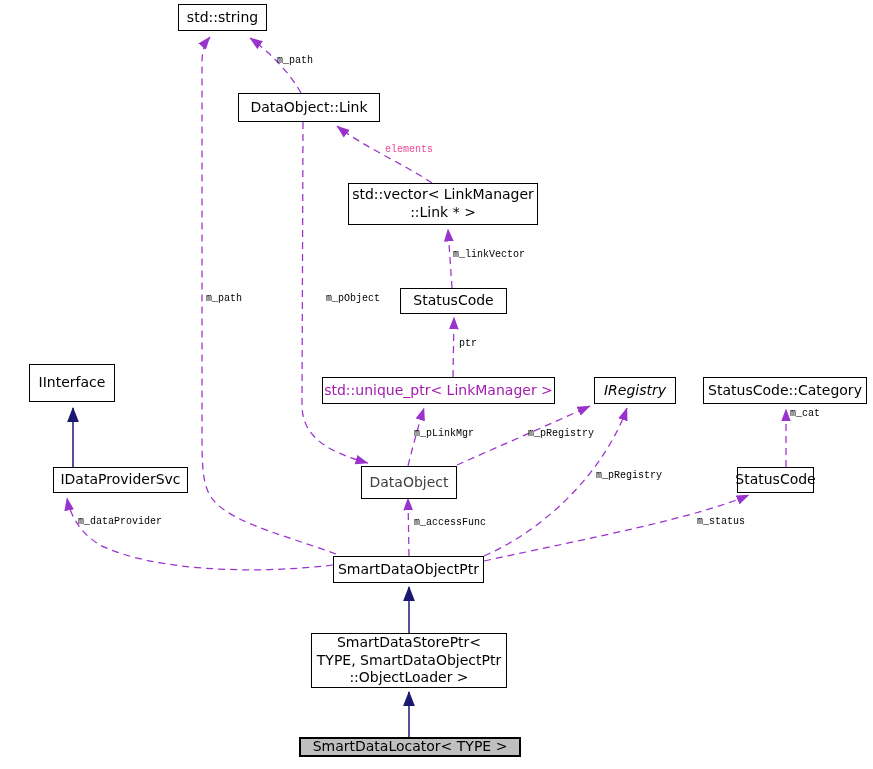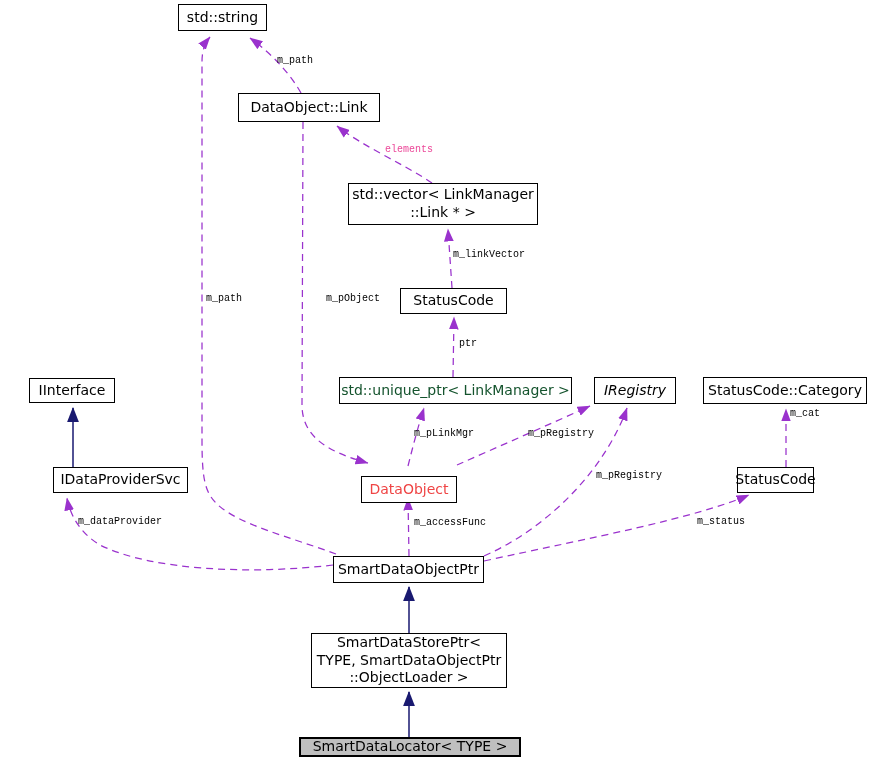--- a/index.html
+++ b/index.html
@@ -83,26 +83,26 @@
         <path d="M 409,633 L 409,587" class="edge-inheritance" stroke="#191970" marker-end="url(#ah-inherit)"></path>
         <path d="M 409,737 L 409,692" class="edge-inheritance" stroke="#191970" marker-end="url(#ah-inherit)"></path>
       </g>
   </svg>
   <div id="node-layer">
       <div class="node" style="left: 178px; top: 4px; width: 89px; height: 27px; border-color: rgb(0, 0, 0); background: rgb(255, 255, 255); color: rgb(0, 0, 0);">std::string</div>
       <div class="node" style="left: 238px; top: 93px; width: 142px; height: 29px; border-color: rgb(0, 0, 0); background: rgb(255, 255, 255); color: rgb(0, 0, 0);">DataObject::Link</div>
       <div class="node" style="left: 348px; top: 183px; width: 190px; height: 42px; border-color: rgb(0, 0, 0); background: rgb(255, 255, 255); color: rgb(0, 0, 0);">std::vector&lt; LinkManager
 ::Link * &gt;</div>
       <div class="node" style="left: 400px; top: 288px; width: 107px; height: 26px; border-color: rgb(0, 0, 0); background: rgb(255, 255, 255); color: rgb(0, 0, 0);">StatusCode</div>
-      <div class="node" style="left: 29px; top: 378px; width: 86px; height: 25px; border-color: rgb(0, 0, 0); background: rgb(255, 255, 255); color: rgb(0, 0, 0);">IInterface</div>
-      <div class="node" style="left: 339px; top: 377px; width: 233px; height: 27px; border-color: rgb(0, 0, 0); background: rgb(255, 255, 255); color: #14532d;">std::unique_ptr&lt; LinkManager &gt;</div>
+      <div class="node" style="left: 29px; top: 364px; width: 86px; height: 38px; border-color: rgb(0, 0, 0); background: rgb(255, 255, 255); color: rgb(0, 0, 0);">IInterface</div>
+      <div class="node" style="left: 322px; top: 377px; width: 233px; height: 27px; border-color: rgb(0, 0, 0); background: rgb(255, 255, 255); color: #a21caf;">std::unique_ptr&lt; LinkManager &gt;</div>
       <div class="node" style="left: 594px; top: 377px; width: 82px; height: 27px; border-color: rgb(0, 0, 0); background: rgb(255, 255, 255); color: rgb(0, 0, 0); font-style: italic;">IRegistry</div>
       <div class="node" style="left: 703px; top: 377px; width: 164px; height: 27px; border-color: rgb(0, 0, 0); background: rgb(255, 255, 255); color: rgb(0, 0, 0);">StatusCode::Category</div>
       <div class="node" style="left: 5px; top: 467px; width: 135px; height: 26px; border-color: rgb(0, 0, 0); background: rgb(255, 255, 255); color: rgb(0, 0, 0); margin-left: 48px;">IDataProviderSvc</div>
-      <div class="node" style="left: 361px; top: 476px; width: 96px; height: 27px; border-color: rgb(0, 0, 0); background: rgb(255, 255, 255); color: #ef4444;">DataObject</div>
+      <div class="node" style="left: 361px; top: 466px; width: 96px; height: 33px; border-color: rgb(0, 0, 0); background: rgb(255, 255, 255); color: #404040;">DataObject</div>
       <div class="node" style="left: 737px; top: 467px; width: 77px; height: 26px; border-color: rgb(0, 0, 0); background: rgb(255, 255, 255); color: rgb(0, 0, 0);">StatusCode</div>
       <div class="node" style="left: 333px; top: 556px; width: 151px; height: 27px; border-color: rgb(0, 0, 0); background: rgb(255, 255, 255); color: rgb(0, 0, 0);">SmartDataObjectPtr</div>
       <div class="node" style="left: 311px; top: 633px; width: 196px; height: 55px; border-color: rgb(0, 0, 0); background: rgb(255, 255, 255); color: rgb(0, 0, 0);">SmartDataStorePtr&lt;
 TYPE, SmartDataObjectPtr
 ::ObjectLoader &gt;</div>
       <div class="node highlight" style="left: 299px; top: 737px; width: 222px; height: 20px; border-color: rgb(0, 0, 0); background: rgb(191, 191, 191); color: rgb(0, 0, 0);">SmartDataLocator&lt; TYPE &gt;</div>
     </div>
   <div id="label-layer">
       <div class="edge-label" style="left: 277px; top: 55px; color: rgb(0, 0, 0);">m_path</div>
       <div class="edge-label" style="left: 206px; top: 293px; color: rgb(0, 0, 0);">m_path</div>

